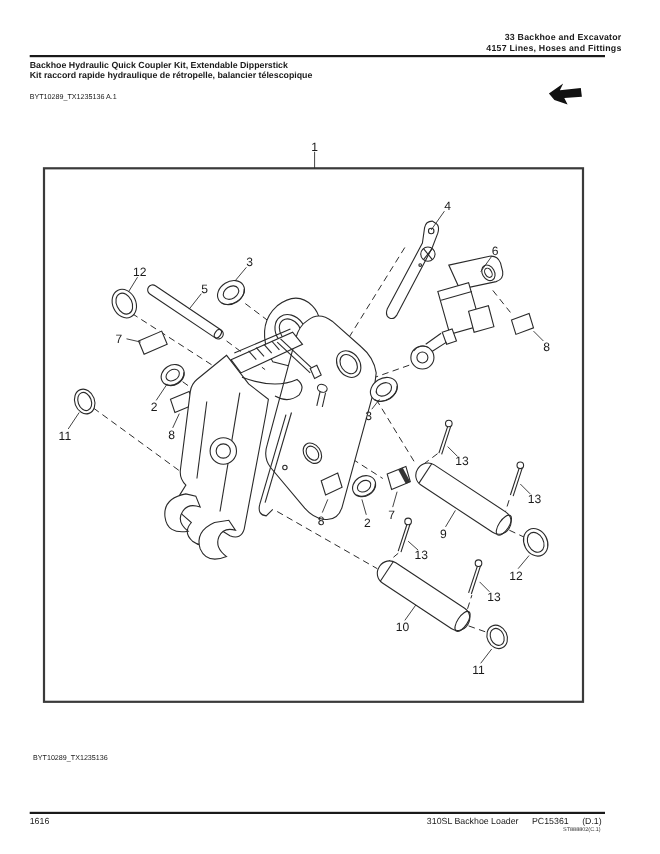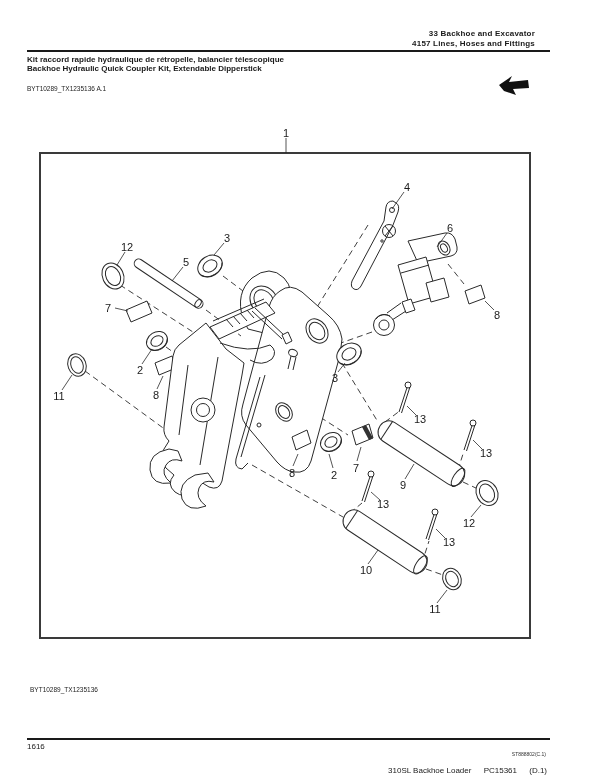--- a/index.html
+++ b/index.html
@@ -1,53 +1,53 @@
 <!DOCTYPE html>
 <html><head>
 <meta charset="utf-8">
 <style>
   html,body{margin:0;padding:0;}
   body{
     width:600px;height:776px;position:relative;background:#ffffff;
     font-family:"Liberation Sans", sans-serif;color:#111;overflow:hidden;
   }
   .hdr-right{
-    position:absolute;top:29px;right:65px;text-align:right;
+    position:absolute;top:29px;right:35px;text-align:right;
     font-size:8px;font-weight:bold;line-height:10px;letter-spacing:.2px;color:#1a1a1a;
   }
   .rule{position:absolute;left:27px;width:523px;height:2px;background:#1a1a1a;}
   .rule-top{top:50px;}
   .rule-bottom{top:738px;height:2px;}
   .title-block{position:absolute;left:27px;top:55px;font-size:8px;font-weight:bold;line-height:9px;color:#1a1a1a;}
   .fig-ref{position:absolute;left:27px;top:85px;font-size:6.5px;font-weight:normal;color:#222;}
   .arrow-icon{position:absolute;left:498px;top:75px;}
   .diagram-wrap{position:absolute;left:30px;top:113px;}
   .caption{position:absolute;left:30px;top:686px;font-size:6.5px;color:#222;}
   .footer-left{position:absolute;left:27px;top:742px;font-size:8px;font-weight:normal;color:#1a1a1a;}
-  .footer-right{position:absolute;right:53px;top:766px;font-size:8px;color:#1a1a1a;text-align:right;}
+  .footer-right{position:absolute;right:53px;top:742px;font-size:8px;color:#1a1a1a;text-align:right;}
   .footer-right span{margin-left:10px;}
   .footer-sub{position:absolute;right:54px;top:751px;font-size:5px;color:#333;text-align:right;}
   svg text{font-family:"Liberation Sans", sans-serif;font-size:11px;fill:#1a1a1a;}
   .ln{stroke:#2a2a2a;stroke-width:1;fill:none;}
   .fillwhite{fill:#ffffff;stroke:#2a2a2a;stroke-width:1;}
   .dash{stroke:#2a2a2a;stroke-width:0.9;fill:none;stroke-dasharray:6 4;}
   .leader{stroke:#2a2a2a;stroke-width:0.8;fill:none;}
 </style>
 </head>
 <body>
 
 <div class="hdr-right">
   <div>33 Backhoe and Excavator</div>
   <div>4157 Lines, Hoses and Fittings</div>
 </div>
 <div class="rule rule-top"></div>
 
 <div class="title-block">
+  <div>Backhoe Hydraulic Quick Coupler Kit, Extendable Dipperstick</div>
   <div>Kit raccord rapide hydraulique de rétropelle, balancier télescopique</div>
-  <div>Backhoe Hydraulic Quick Coupler Kit, Extendable Dipperstick</div>
 </div>
 <div class="fig-ref">BYT10289_TX1235136 A.1</div>
 
 <svg class="arrow-icon" width="32" height="22" viewBox="0 0 32 22">
   <polygon points="1,10 14,1 11,7 30,5 31,13 15,14 18,20 6,16" fill="#111"></polygon>
 </svg>
 
 <div class="diagram-wrap">
 <svg width="510" height="535" viewBox="0 0 510 535">
   <defs>

